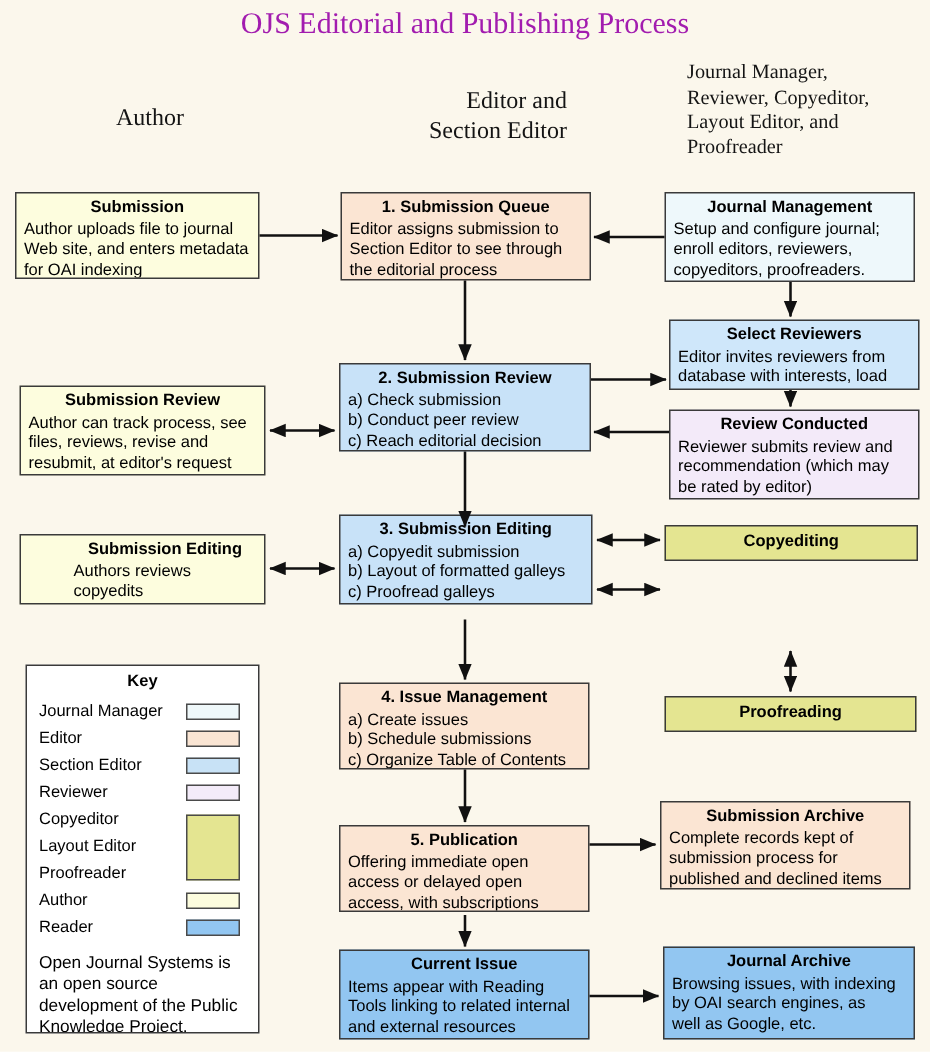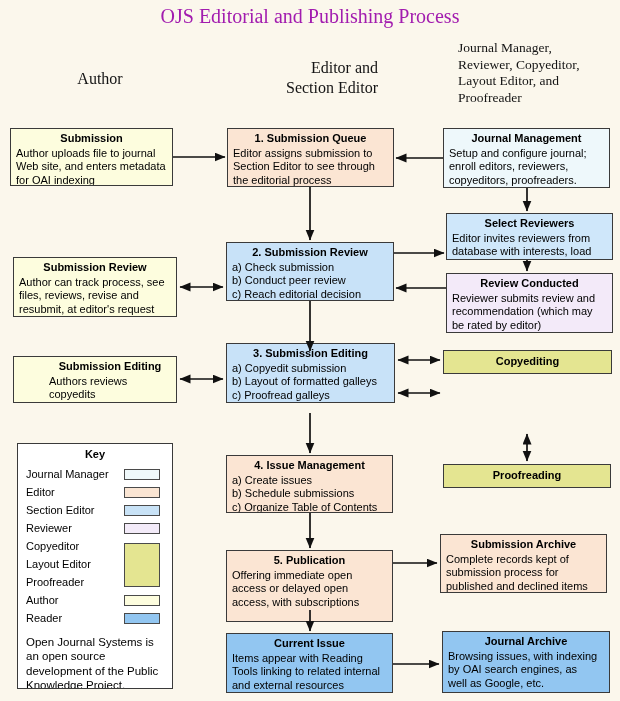--- a/index.html
+++ b/index.html
@@ -39,21 +39,21 @@
   #b-subrev-mid    { left:226px; top:242px; width:168px; height:59px; background:#C8E2F8; }
   #b-subrev-author { left:13px;  top:257px; width:164px; height:60px; background:#FDFDDE; }
   #b-revcon        { left:446px; top:273px; width:167px; height:60px; background:#F3EAF9; }
   #b-copyedit      { left:443px; top:350px; width:169px; height:24px; background:#E4E591; }
   #b-subedit-mid   { left:226px; top:343px; width:169px; height:60px; background:#C8E2F8; }
   #b-subedit-author{ left:13px;  top:356px; width:164px; height:47px; background:#FDFDDE;padding-left:35px; }
   #b-layout        { left:443px; top:382px; width:169px; height:49px; background:#E4E591; }
   #b-key           { left:17px;  top:443px; width:156px; height:246px; background:#FFFFFF; padding:4px 0 0 0; }
   #b-issue         { left:226px; top:455px; width:167px; height:58px; background:#FBE5D3; }
   #b-proof         { left:443px; top:464px; width:168px; height:24px; background:#E4E591; }
-  #b-pub           { left:226px; top:550px; width:167px; height:72px; background:#FBE5D3; }
+  #b-pub           { left:226px; top:550px; width:167px; height:58px; background:#FBE5D3; }
   #b-subarch       { left:440px; top:534px; width:167px; height:59px; background:#FBE5D3; }
   #b-current       { left:226px; top:633px; width:167px; height:60px; background:#92C6F1; }
   #b-jarch         { left:442px; top:631px; width:168px; height:62px; background:#92C6F1; }
 
   
   .key-title { font-weight:bold; text-align:center; font-size:11px; margin-bottom:4px; }
   .key-row {
     display:flex; align-items:center; justify-content:space-between;
     padding:0 12px 0 8px; height:18px;
   }

